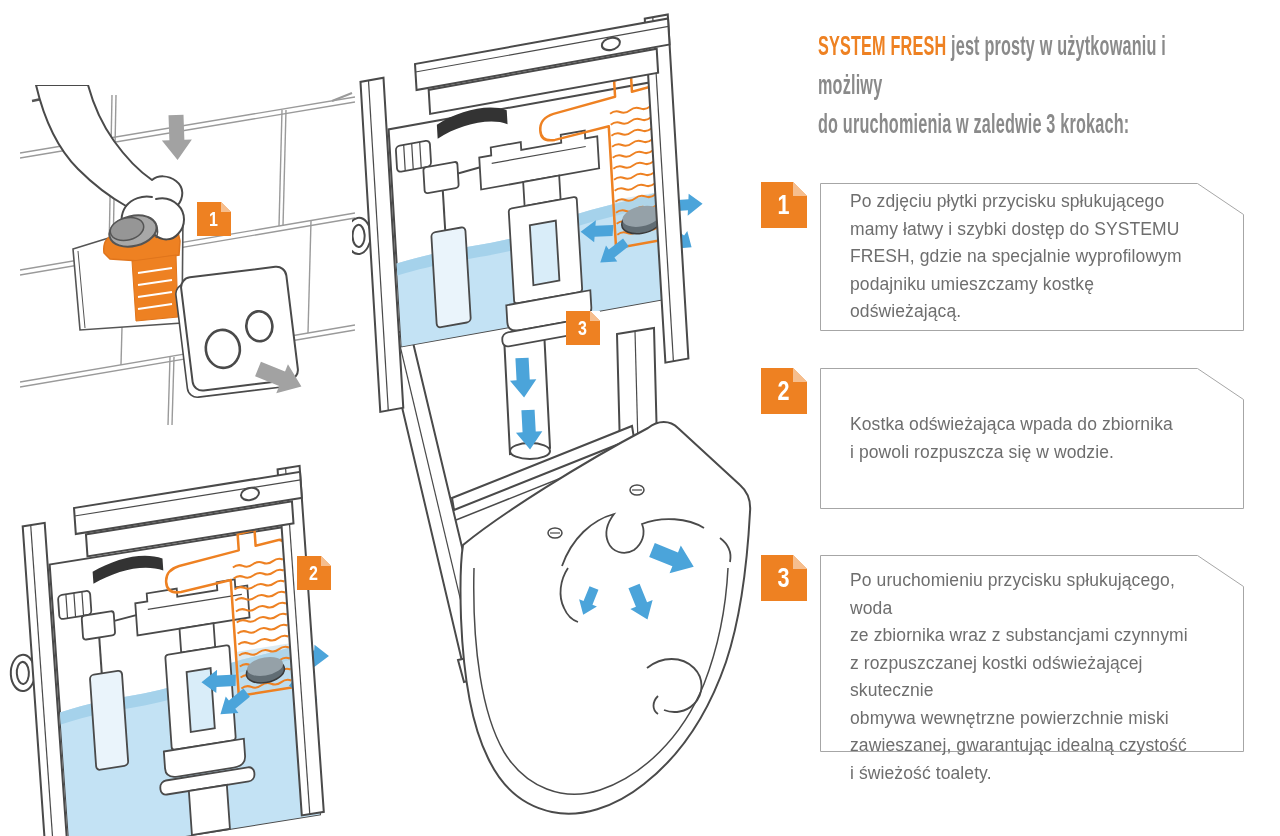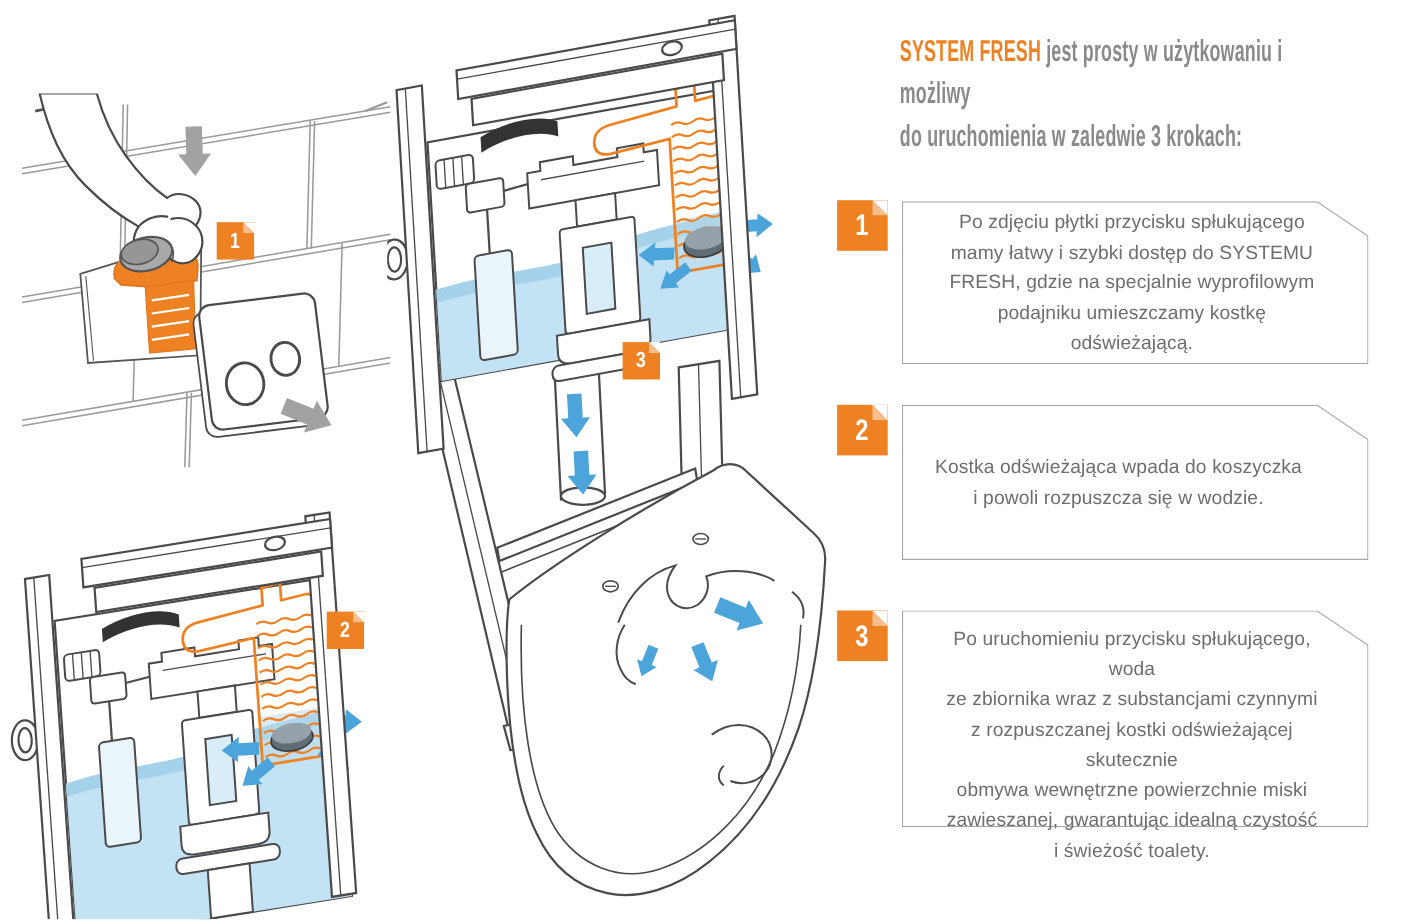--- a/index.html
+++ b/index.html
@@ -13,21 +13,21 @@
   .badge-lg{width:46px;height:46px;}
   .badge-lg .num{font-size:27px;}
   .badge-sm{width:34px;height:34px;}
   .badge-sm .num{font-size:20px;}
   
   .hdr{position:absolute;left:818px;top:26px;width:680px;
        font-size:27.5px;line-height:39px;color:#8a8a8a;white-space:pre-line;
        transform:scaleX(.59);transform-origin:left top;font-weight:bold;letter-spacing:.3px;}
   .hdr .brand{color:#EE8122;font-weight:bold;}
   
-  .stepbox{position:absolute;text-align:center;}
+  .stepbox{position:absolute;}
   .stepbox svg{position:absolute;left:0;top:0;}
   .steptext{position:absolute;left:0;top:0;width:100%;height:100%;box-sizing:border-box;
             display:flex;align-items:center;padding-left:30px;padding-right:36px;
             font-size:17.5px;line-height:27.5px;color:#6e6e6e;white-space:pre-line;letter-spacing:.1px;}
 </style>
 </head>
 <body>
 
 <div class="canvas">
 
@@ -336,21 +336,21 @@
     <svg class="fold" width="14" height="14">
       <path d="M0,0 L14,14 L14,0 Z" fill="#fff"></path>
         <path d="M0,0 L14,14 L0,14 Z" fill="#F6BE8E"></path>
       </svg>
     <span class="num">2</span>
   </div>
   <div class="stepbox" style="left:820px;top:368px;width:424px;height:141px">
     <svg width="424" height="141" viewBox="0 0 424 141">
       <polygon points="0.5,0.5 377.5,0.5 423.5,31.5 423.5,140.5 0.5,140.5" fill="#fff" stroke="#a6a6a6"></polygon>
     </svg>
-    <div class="steptext">Kostka odświeżająca wpada do koszyczka
+    <div class="steptext">Kostka odświeżająca wpada do zbiornika
 i powoli rozpuszcza się w wodzie.</div>
   </div>
 
   <div class="badge badge-lg" style="left:761px;top:555px">
     <svg class="fold" width="14" height="14">
       <path d="M0,0 L14,14 L14,0 Z" fill="#fff"></path>
         <path d="M0,0 L14,14 L0,14 Z" fill="#F6BE8E"></path>
       </svg>
     <span class="num">3</span>
   </div>

